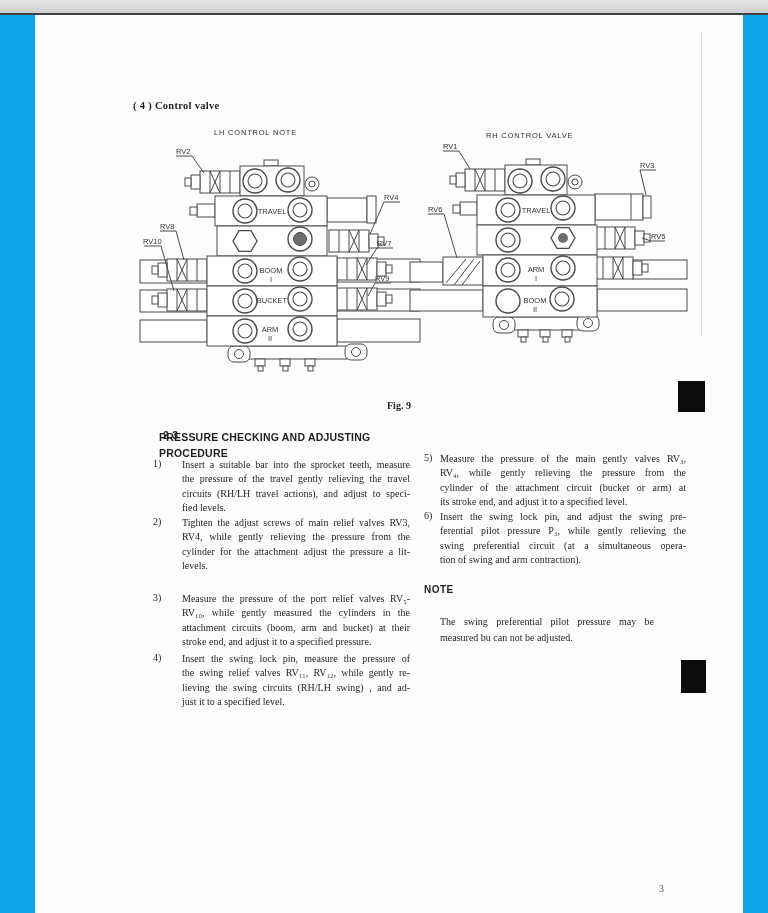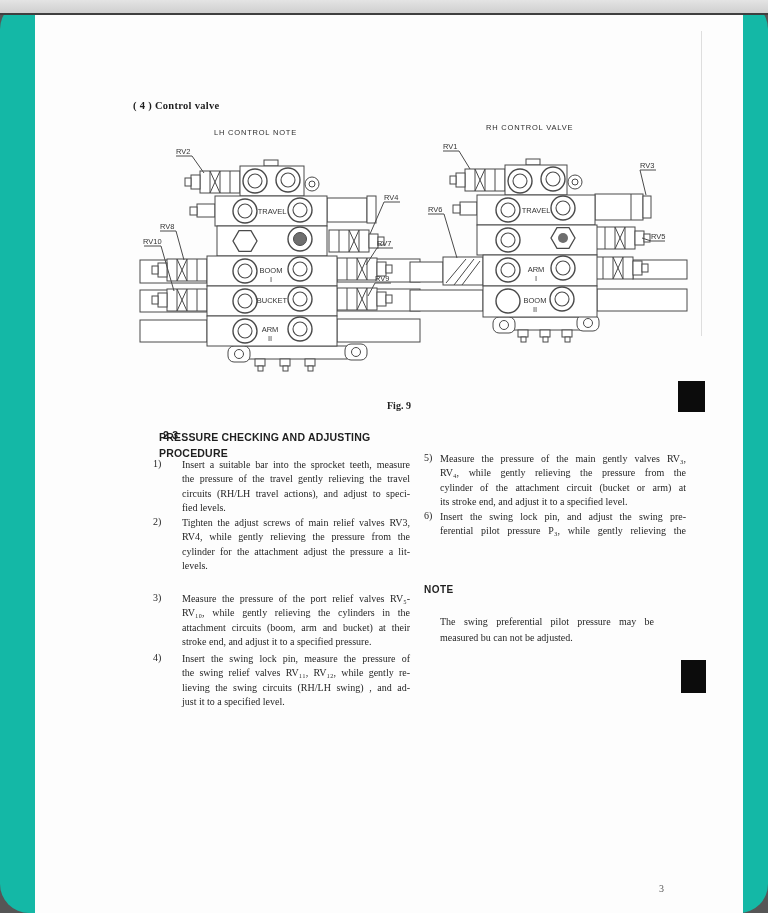--- a/index.html
+++ b/index.html
@@ -1,18 +1,18 @@
 <!DOCTYPE html>
 <html><head>
 <meta charset="utf-8">
 <style>
   html,body{margin:0;padding:0;}
   body{width:768px;height:913px;overflow:hidden;background:#565656;
        font-family:"Liberation Serif", "DejaVu Serif", serif;}
-  #frame{position:relative;width:768px;height:913px;background:#14b8a6;border-radius:29px;}
+  #frame{position:relative;width:768px;height:913px;background:#0ea5e9;}
   #topbar{position:absolute;left:0;top:0;width:768px;height:13px;
           background:linear-gradient(#e4e4e4,#cfcfcf);border-bottom:2px solid #3f3f3f;}
   #page{position:absolute;left:35px;top:15px;width:708px;height:898px;background:#fdfdfd;}
   .abs{position:absolute;}
   
   .sec-label{font:bold 10.5px "Liberation Serif", serif;color:#1e1e1e;letter-spacing:.3px;}
   .diag-title{font:7.5px "Liberation Sans", sans-serif;color:#2d2d2d;letter-spacing:.8px;}
   .fig-cap{font:bold 10px "Liberation Serif", serif;color:#222;}
   .heading{font:bold 10.5px "Liberation Sans", sans-serif;color:#1f1f1f;letter-spacing:.2px;}
   .heading .hnum{position:absolute;left:0;top:0;margin-left:16px;}
@@ -70,21 +70,21 @@
         </g>
         <g id="g-ear" stroke="#4a4a4a" fill="#fff" stroke-width="1">
           <rect x="-11" y="-8" width="22" height="16" rx="6"></rect>
           <circle r="4.5" fill="none"></circle>
         </g>
       </defs>
     </svg>
 
     <div class="abs sec-label" style="left:98px;top:85px">( 4 )  Control valve</div>
     <div class="abs diag-title" style="left:179px;top:113px">LH CONTROL NOTE</div>
-    <div class="abs diag-title" style="left:451px;top:108px">RH CONTROL VALVE</div>
+    <div class="abs diag-title" style="left:451px;top:116px">RH CONTROL VALVE</div>
 
     <svg class="diagram" style="left:105px;top:128px" width="285" height="240" viewBox="0 0 285 240">
       <g stroke="#4a4a4a" fill="none" stroke-width="1">
 
         <rect x="0" y="117" width="67" height="23" fill="#fff"></rect>
         <rect x="197" y="116" width="83" height="23" fill="#fff"></rect>
         <rect x="0" y="147" width="67" height="22" fill="#fff"></rect>
         <rect x="197" y="146" width="83" height="22" fill="#fff"></rect>
         <rect x="0" y="177" width="67" height="22" fill="#fff"></rect>
         <rect x="197" y="176" width="83" height="23" fill="#fff"></rect>
@@ -251,21 +251,21 @@
           <div class="tline j">Tighten the adjust screws of main relief valves RV3,</div>
           <div class="tline j">RV4, while gently relieving the pressure from the</div>
           <div class="tline j">cylinder for the attachment adjust the pressure a lit-</div>
           <div class="tline">levels.</div>
         </div>
     </div>
     <div class="item" style="left:118px;top:577px;width:257px">
       <span class="inum">3)</span>
       <div class="itext">
           <div class="tline j">Measure the pressure of the port relief valves RV₅-</div>
-          <div class="tline j">RV₁₀, while gently relieving the cylinders in the</div>
+          <div class="tline j">RV₁₀, while gently measured the cylinders in the</div>
           <div class="tline j">attachment circuits (boom, arm and bucket) at their</div>
           <div class="tline">stroke end, and adjust it to a specified pressure.</div>
         </div>
     </div>
     <div class="item" style="left:118px;top:637px;width:257px">
       <span class="inum">4)</span>
       <div class="itext">
           <div class="tline j">Insert the swing lock pin, measure the pressure of</div>
           <div class="tline j">the swing relief valves RV₁₁, RV₁₂, while gently re-</div>
           <div class="tline j">lieving the swing circuits (RH/LH swing) , and ad-</div>
@@ -280,20 +280,22 @@
           <div class="tline j">RV₄, while gently relieving the pressure from the</div>
           <div class="tline j">cylinder of the attachment circuit (bucket or arm) at</div>
           <div class="tline">its stroke end, and adjust it to a specified level.</div>
         </div>
     </div>
     <div class="item col-r" style="left:389px;top:495px;width:262px">
       <span class="inum">6)</span>
       <div class="itext">
           <div class="tline j">Insert the swing lock pin, and adjust the swing pre-</div>
           <div class="tline j">ferential pilot pressure P₃, while gently relieving the</div>
+          <div class="tline j">swing preferential circuit (at a simultaneous opera-</div>
+          <div class="tline">tion of swing and arm contraction).</div>
         </div>
     </div>
 
     <div class="abs note-title" style="left:389px;top:569px;width:262px">NOTE</div>
     <div class="abs note-text" style="left:405px;top:599px;width:214px">
         <div class="tline j">The swing preferential pilot pressure may be</div>
         <div class="tline">measured bu can not be adjusted.</div>
       </div>
 
     <div class="abs pagenum" style="left:624px;top:868px">3</div>

